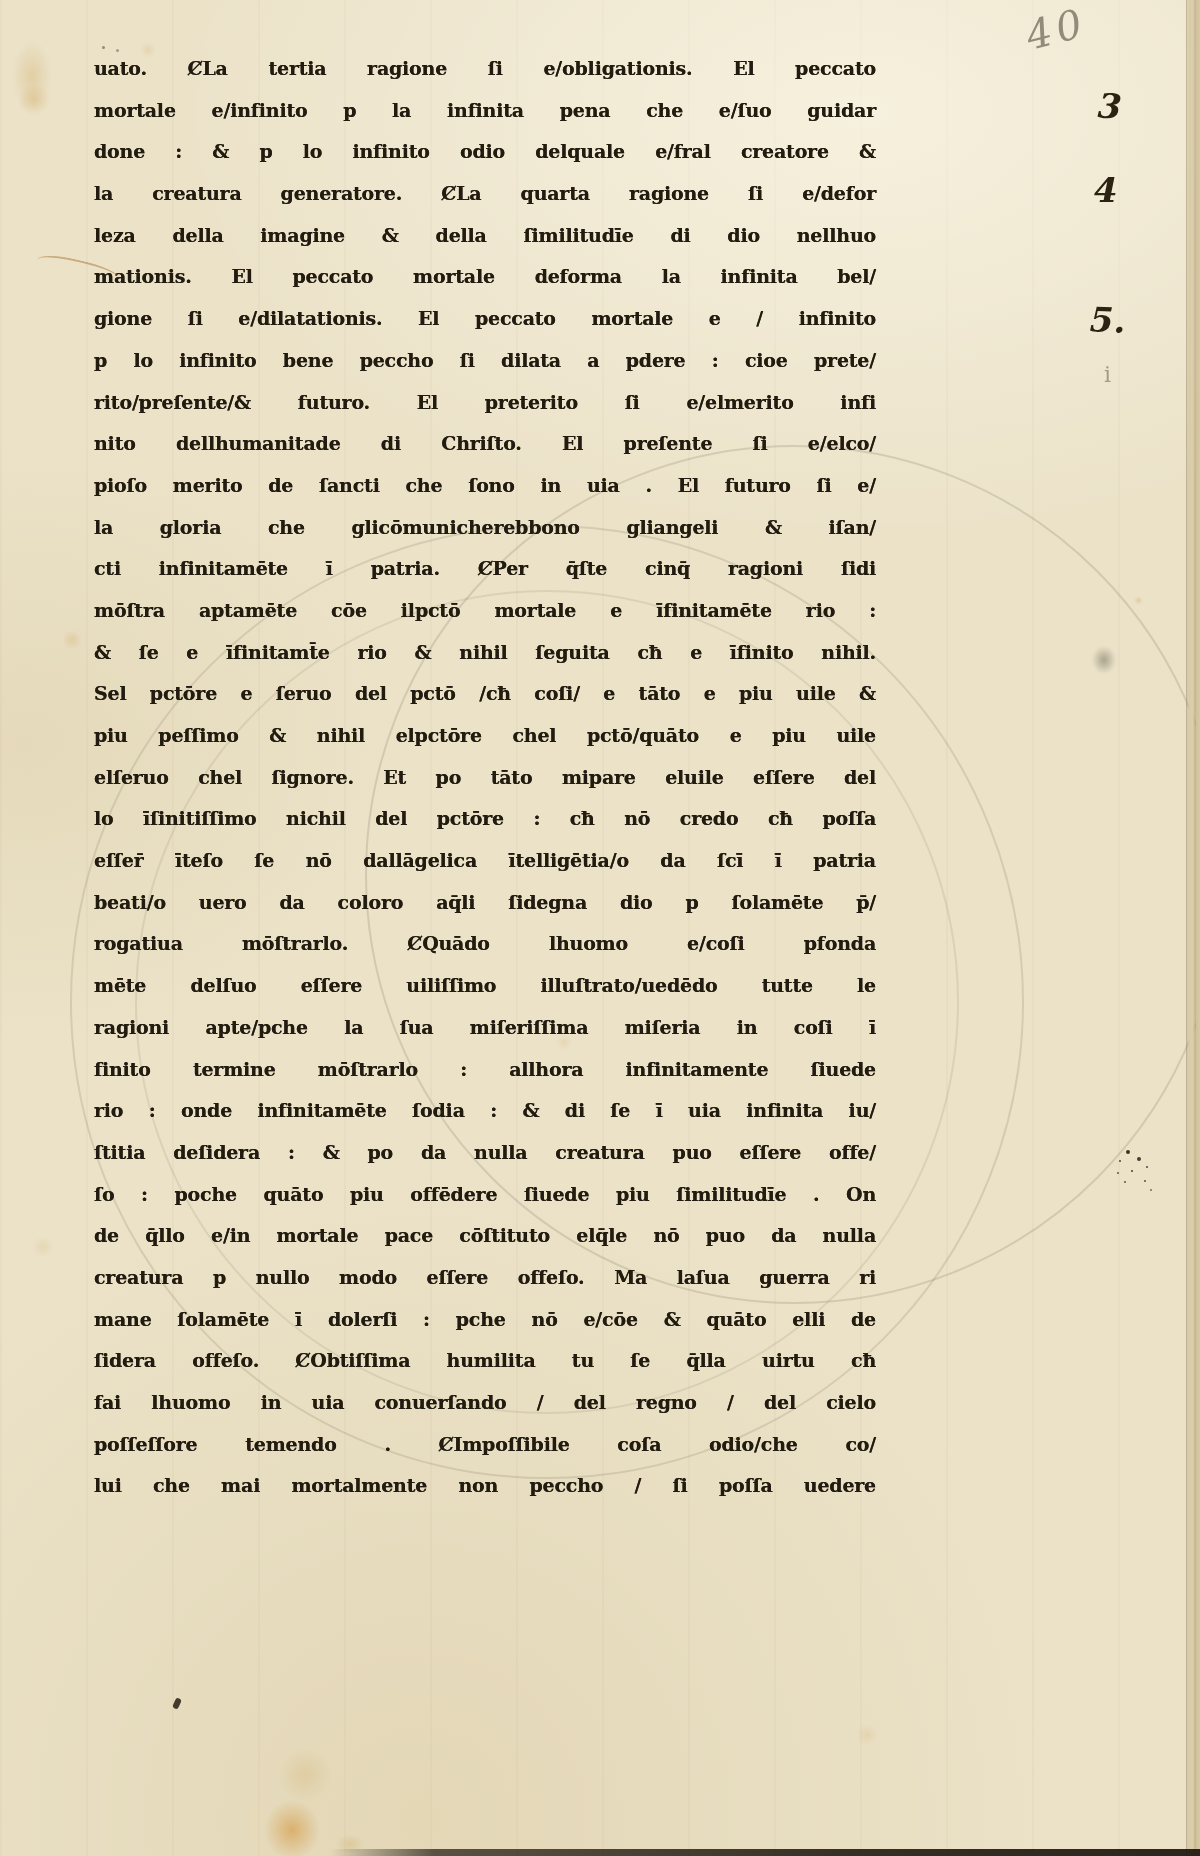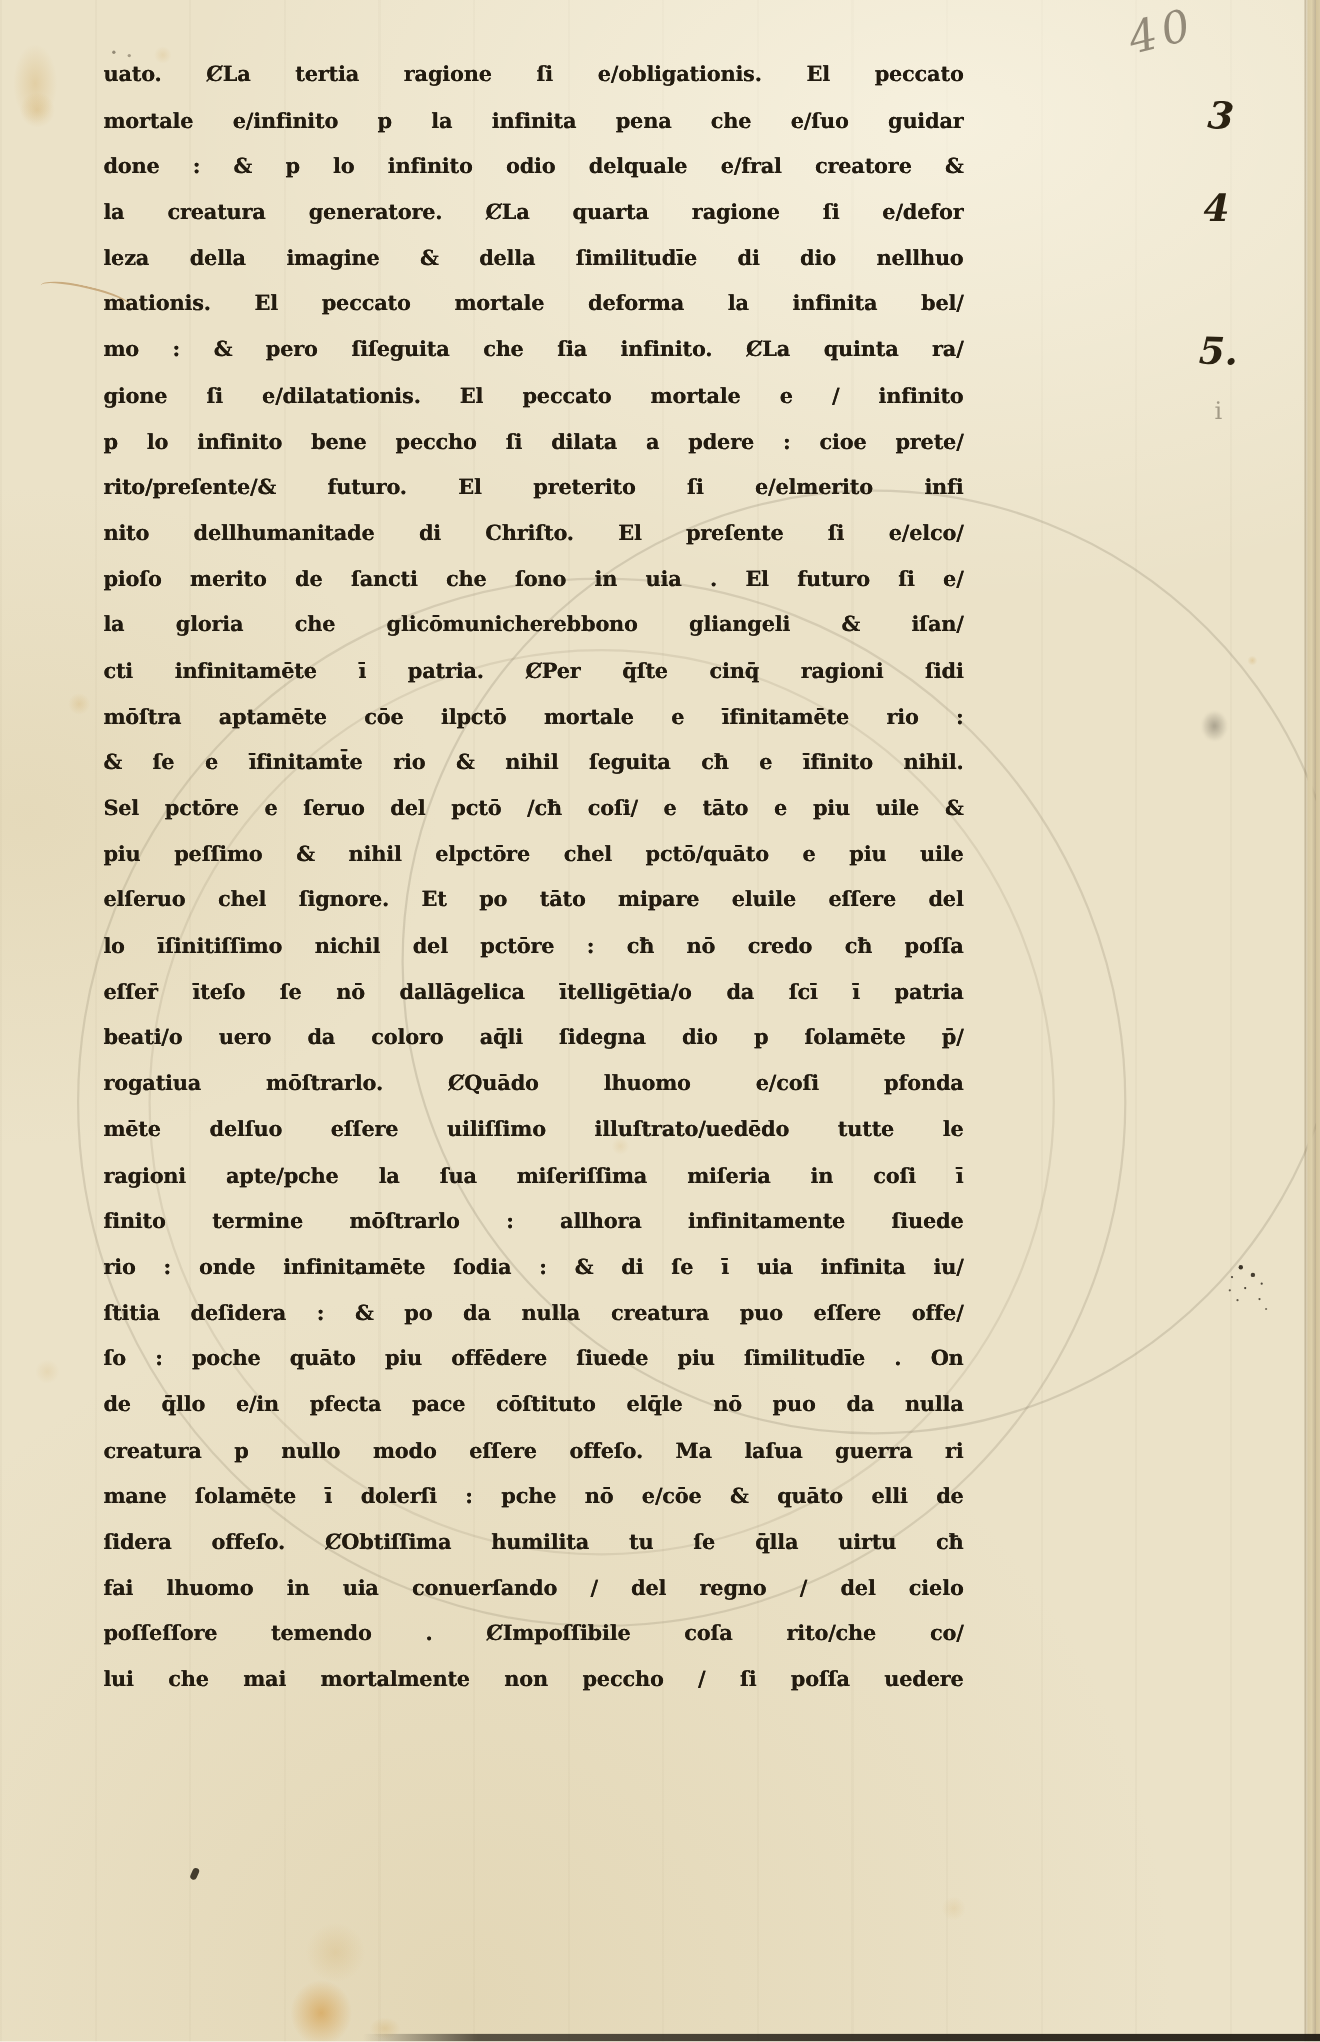--- a/index.html
+++ b/index.html
@@ -80,21 +80,20 @@
   <div class="circ c2"></div>
   <div class="circ c3"></div>
 
   <div class="text-block">
       <div class="line">uato. ȻLa tertia ragione ſi e/obligationis. El peccato</div>
       <div class="line">mortale e/infinito p la infinita pena che e/ſuo guidar</div>
       <div class="line">done : &amp; p lo infinito odio delquale e/fral creatore &amp;</div>
       <div class="line">la creatura generatore. ȻLa quarta ragione ſi e/defor</div>
       <div class="line">leza della imagine &amp; della ſimilitudīe di dio nellhuo</div>
       <div class="line">mationis. El peccato mortale deforma la infinita bel/</div>
-      <div class="line">mo : &amp; pero ſiſeguita che ſia infinito. ȻLa quinta ra/</div>
       <div class="line">gione ſi e/dilatationis. El peccato mortale e / infinito</div>
       <div class="line">p lo infinito bene peccho ſi dilata a pdere : cioe prete/</div>
       <div class="line">rito/preſente/&amp; futuro. El preterito ſi e/elmerito infi</div>
       <div class="line">nito dellhumanitade di Chriſto. El preſente ſi e/elco/</div>
       <div class="line">pioſo merito de ſancti che ſono in uia . El futuro ſi e/</div>
       <div class="line">la gloria che glicōmunicherebbono gliangeli &amp; iſan/</div>
       <div class="line">cti infinitamēte ī patria. ȻPer q̄ſte cinq̄ ragioni ſidi</div>
       <div class="line">mōſtra aptamēte cōe ilpctō mortale e īfinitamēte rio :</div>
       <div class="line">&amp; ſe e īfinitamt̄e rio &amp; nihil ſeguita cħ e īfinito nihil.</div>
       <div class="line">Sel pctōre e ſeruo del pctō /cħ coſi/ e tāto e piu uile &amp;</div>
@@ -103,26 +102,26 @@
       <div class="line">lo īſinitiſſimo nichil del pctōre : cħ nō credo cħ poſſa</div>
       <div class="line">eſſer̄ īteſo ſe nō dallāgelica ītelligētia/o da ſcī ī patria</div>
       <div class="line">beati/o uero da coloro aq̄li ſidegna dio p ſolamēte p̄/</div>
       <div class="line">rogatiua mōſtrarlo. ȻQuādo lhuomo e/coſi pfonda</div>
       <div class="line">mēte delſuo eſſere uiliſſimo illuſtrato/uedēdo tutte le</div>
       <div class="line">ragioni apte/pche la ſua miſeriſſima miſeria in coſi ī</div>
       <div class="line">finito termine mōſtrarlo : allhora infinitamente ſiuede</div>
       <div class="line">rio : onde infinitamēte ſodia : &amp; di ſe ī uia infinita iu/</div>
       <div class="line">ſtitia deſidera : &amp; po da nulla creatura puo eſſere offe/</div>
       <div class="line">ſo : poche quāto piu offēdere ſiuede piu ſimilitudīe . On</div>
-      <div class="line">de q̄llo e/in pfecta pace cōſtituto elq̄le nō puo da nulla</div>
+      <div class="line">de q̄llo e/in mortale pace cōſtituto elq̄le nō puo da nulla</div>
       <div class="line">creatura p nullo modo eſſere offeſo. Ma laſua guerra ri</div>
       <div class="line">mane ſolamēte ī dolerſi : pche nō e/cōe &amp; quāto elli de</div>
       <div class="line">ſidera offeſo. ȻObtiſſima humilita tu ſe q̄lla uirtu cħ</div>
       <div class="line">fai lhuomo in uia conuerſando / del regno / del cielo</div>
-      <div class="line">poſſeſſore temendo . ȻImpoſſibile coſa rito/che co/</div>
+      <div class="line">poſſeſſore temendo . ȻImpoſſibile coſa odio/che co/</div>
       <div class="line">lui che mai mortalmente non peccho / ſi poſſa uedere</div>
     </div>
 
   <div class="pencil">40</div>
 
   <div class="mnum m3">3</div>
   <div class="mnum m4">4</div>
   <div class="mnum m5">5.</div>
   <div class="mfaint">i</div>
 

